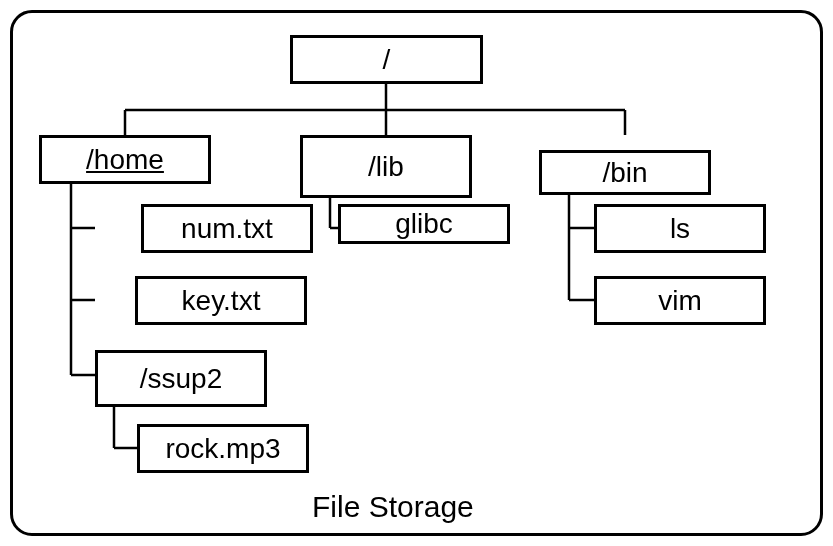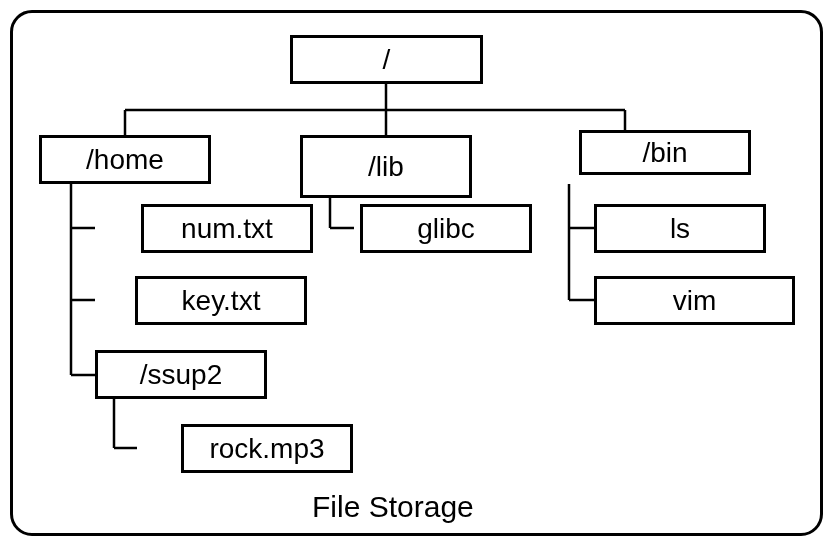--- a/index.html
+++ b/index.html
@@ -79,55 +79,55 @@
 
     <line x1="569" y1="184" x2="569" y2="300" stroke="black" stroke-width="2.5"></line>
     <line x1="569" y1="228" x2="594" y2="228" stroke="black" stroke-width="2.5"></line>
     <line x1="569" y1="300" x2="594" y2="300" stroke="black" stroke-width="2.5"></line>
   </svg>
 
   <div class="node" style="left:290px; top:35px; width:193px; height:49px;">
     <span>/</span>
   </div>
 
-  <div class="node" style="left:39px; top:135px; width:172px; height:49px;">
+  <div class="node" style="left:39px; top:135px; width:172px; height:49px;text-decoration:underline;">
     <span>/home</span>
   </div>
 
   <div class="node" style="left:300px; top:135px; width:172px; height:63px;">
     <span>/lib</span>
   </div>
 
-  <div class="node" style="left:539px; top:130px; width:172px; height:45px;margin-left:40px;">
+  <div class="node" style="left:539px; top:150px; width:172px; height:45px;">
     <span>/bin</span>
   </div>
 
   <div class="node" style="left:95px; top:204px; width:172px; height:49px;margin-left:46px;">
     <span>num.txt</span>
   </div>
 
   <div class="node" style="left:95px; top:276px; width:172px; height:49px;margin-left:40px;">
     <span>key.txt</span>
   </div>
 
-  <div class="node" style="left:95px; top:350px; width:172px; height:49px;">
+  <div class="node" style="left:95px; top:350px; width:172px; height:57px;">
     <span>/ssup2</span>
   </div>
 
-  <div class="node" style="left:137px; top:424px; width:172px; height:49px;margin-left:44px;">
+  <div class="node" style="left:137px; top:424px; width:172px; height:49px;">
     <span>rock.mp3</span>
   </div>
 
-  <div class="node" style="left:360px; top:204px; width:172px; height:49px;">
+  <div class="node" style="left:338px; top:204px; width:172px; height:40px;">
     <span>glibc</span>
   </div>
 
   <div class="node" style="left:594px; top:204px; width:172px; height:49px;">
     <span>ls</span>
   </div>
 
-  <div class="node" style="left:594px; top:276px; width:201px; height:49px;">
+  <div class="node" style="left:594px; top:276px; width:172px; height:49px;">
     <span>vim</span>
   </div>
 
   <div class="title" style="left:312px; top:490px;text-align:right;">File Storage</div>
 
 </div>
 
 </body></html>

